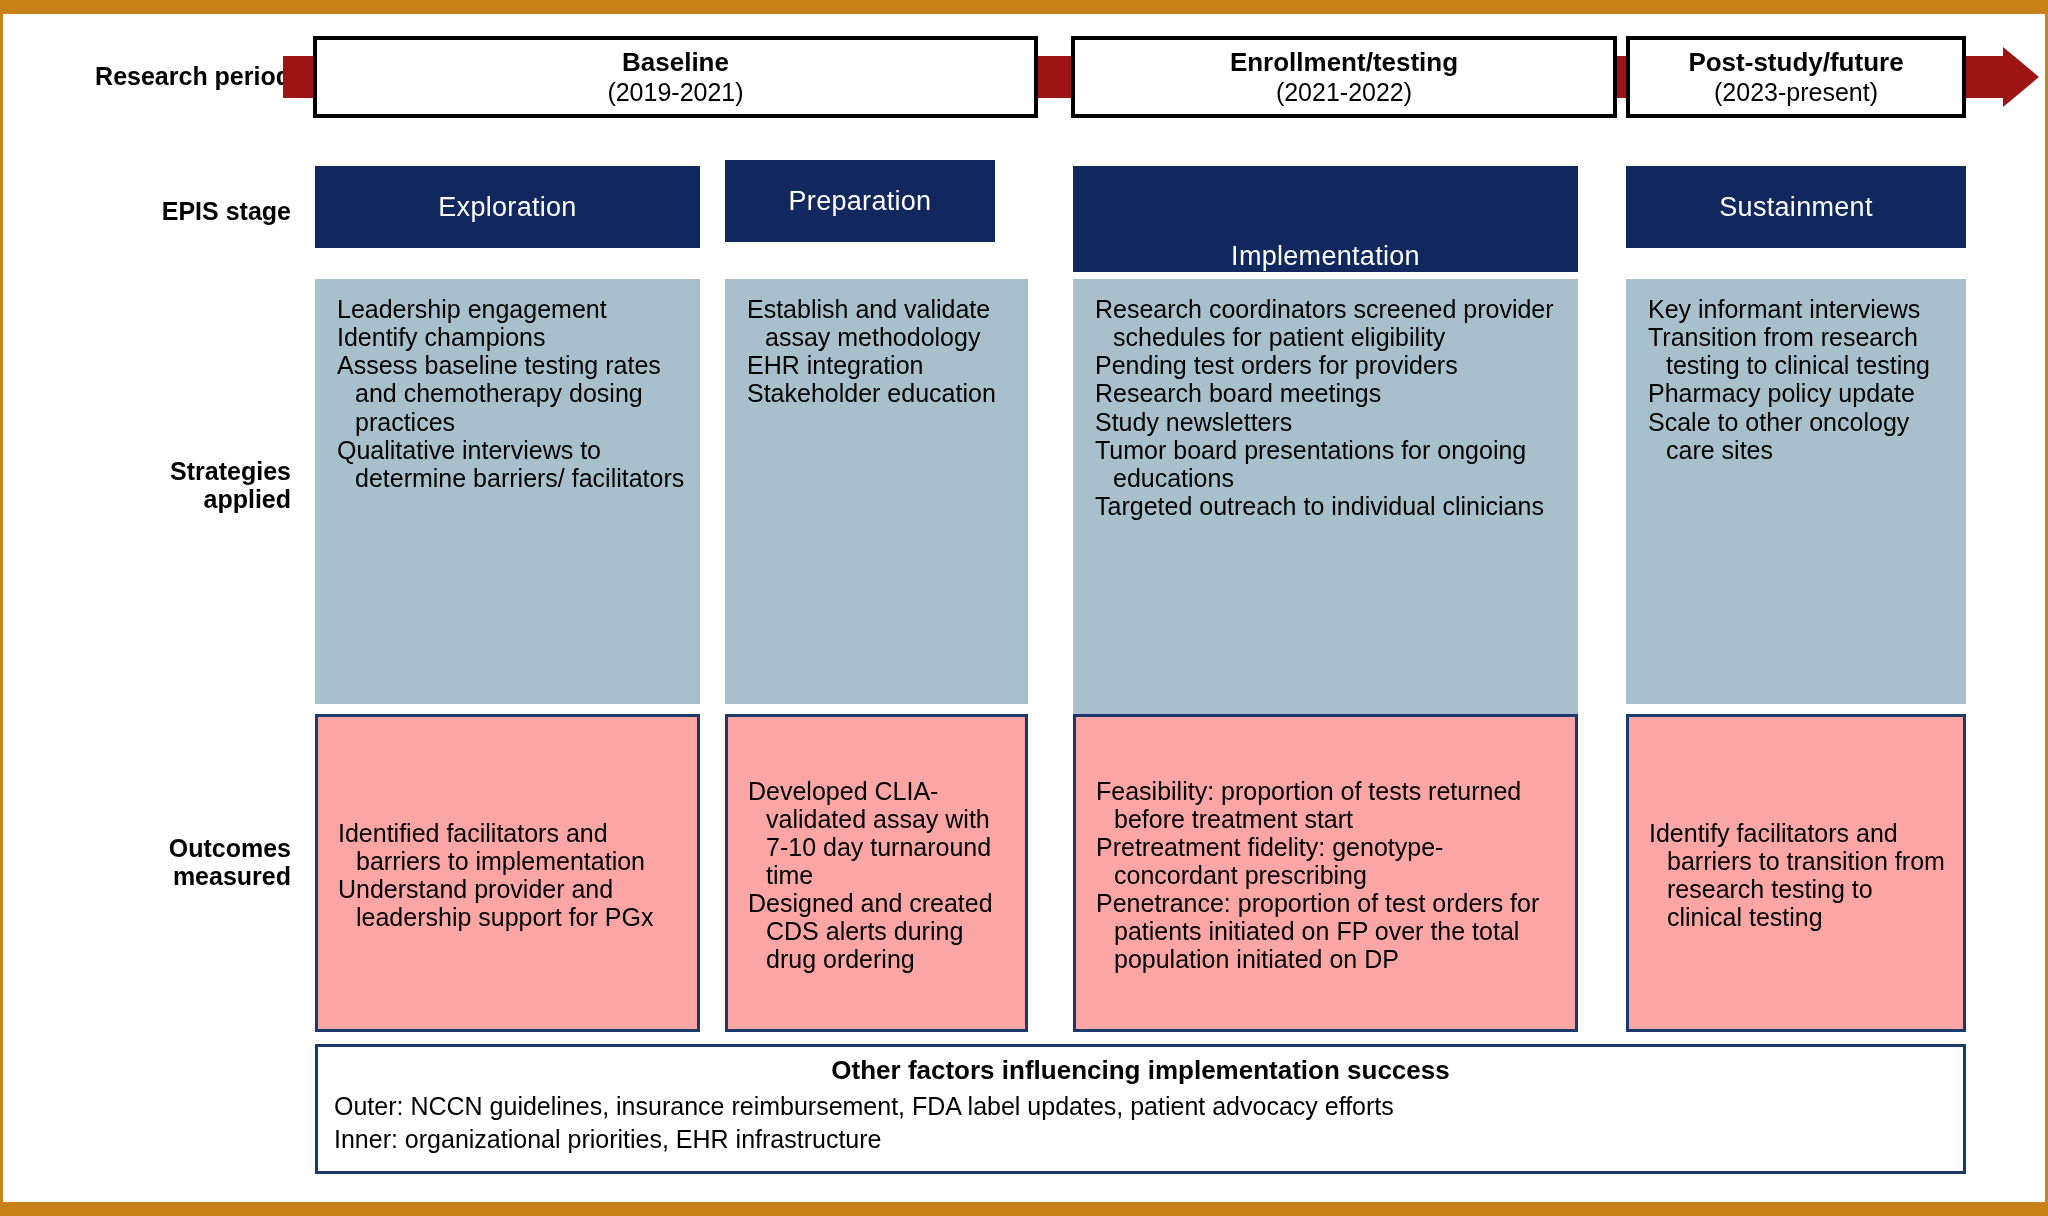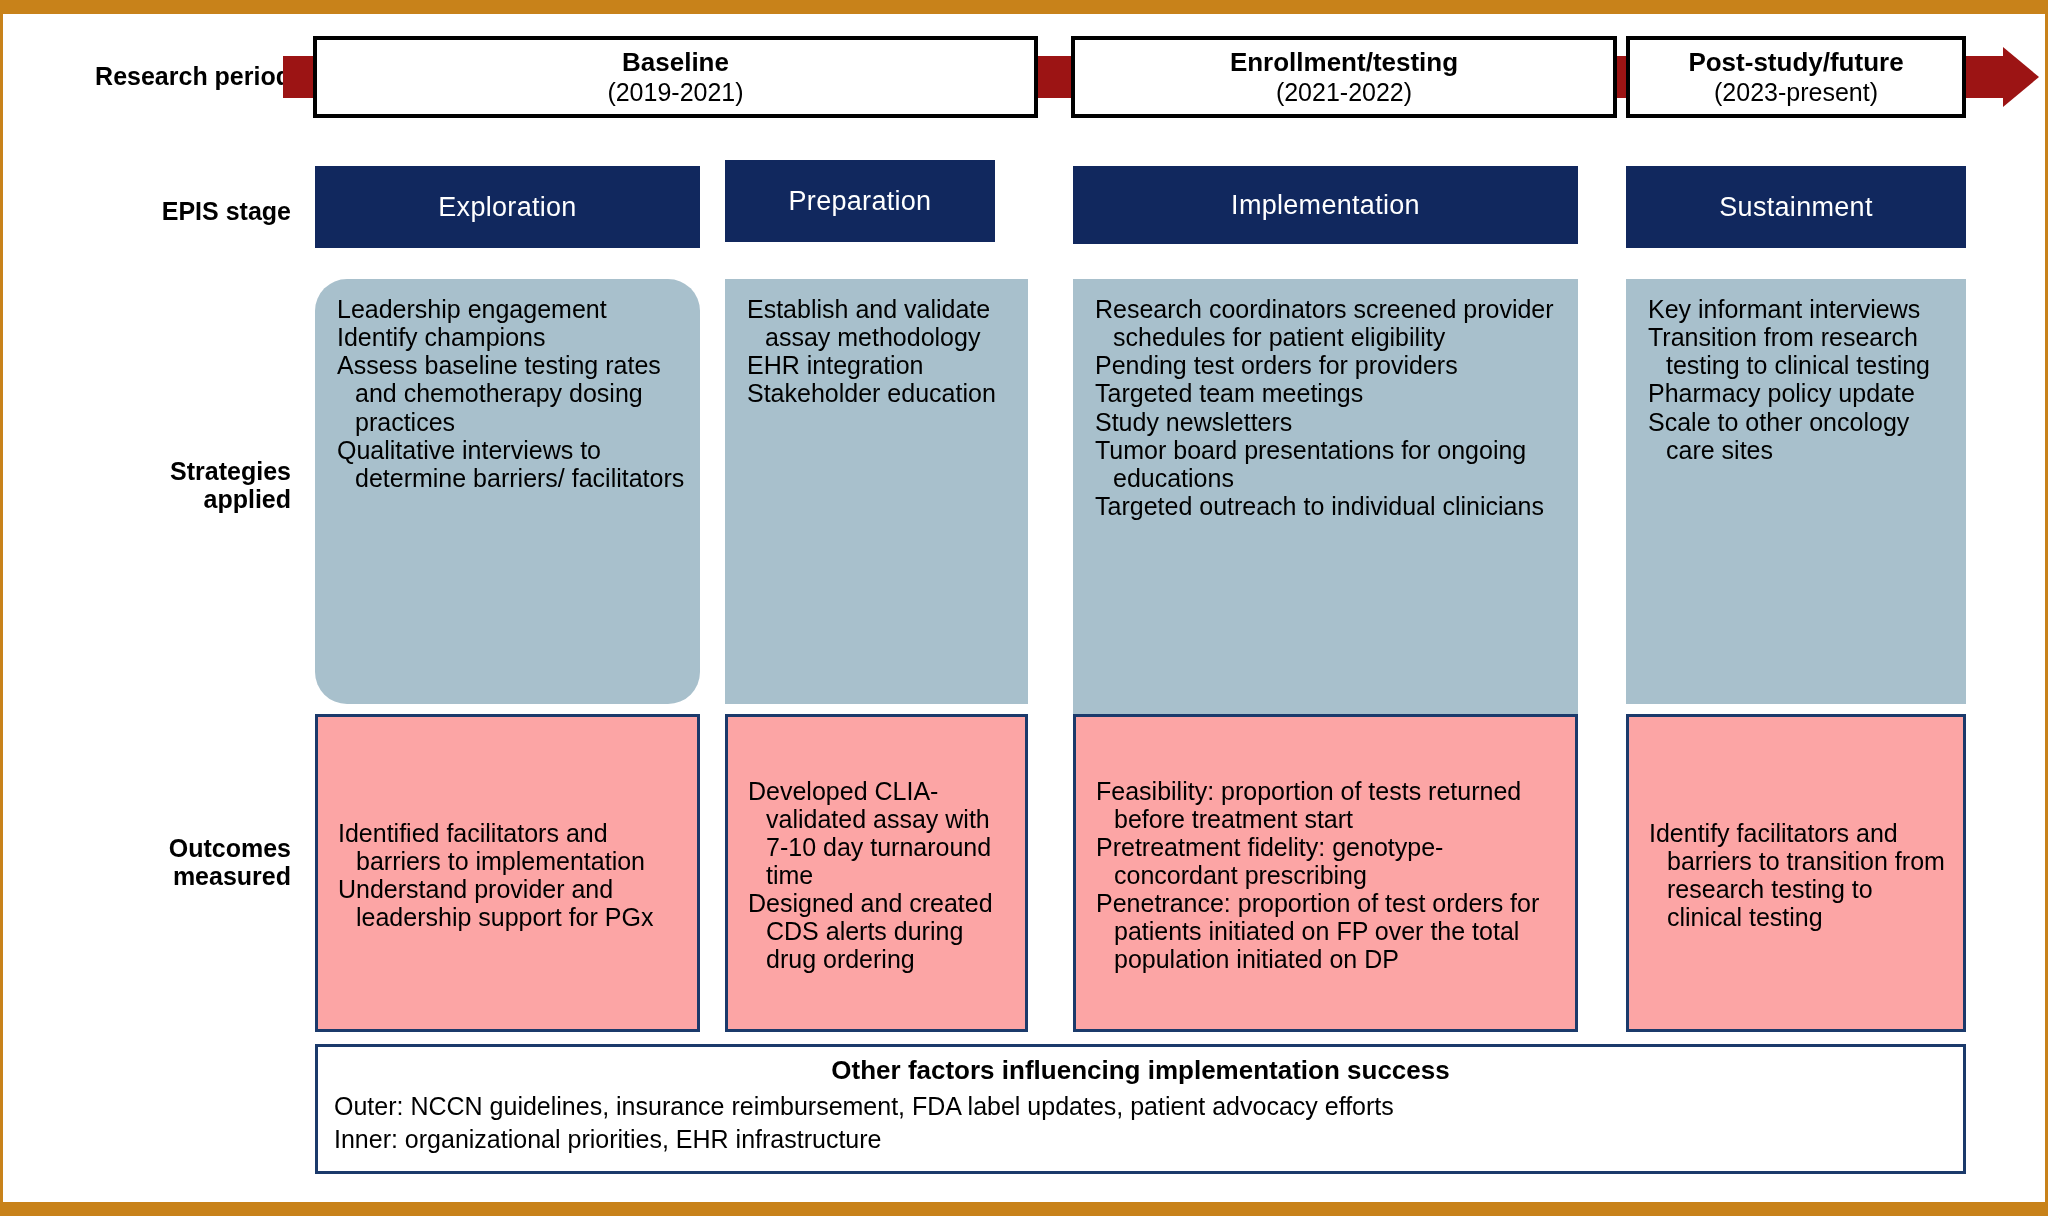--- a/index.html
+++ b/index.html
@@ -178,54 +178,54 @@
   </div>
 
   <div class="row-label" style="top:183px;">EPIS stage</div>
 
   <div class="stage-bar" style="left:312px; top:152px; width:385px; height:82px;text-align:center;">
     <span class="stage-label">Exploration</span>
   </div>
   <div class="stage-bar" style="left:722px; top:146px; width:270px; height:82px;">
     <span class="stage-label">Preparation</span>
   </div>
-  <div class="stage-bar" style="left:1070px; top:152px; width:505px; height:78px;">
+  <div class="stage-bar" style="left:1070px; top:152px; width:505px; height:106px;align-items:flex-end;">
     <span class="stage-label">Implementation</span>
   </div>
   <div class="stage-bar" style="left:1623px; top:152px; width:340px; height:82px;">
     <span class="stage-label">Sustainment</span>
   </div>
 
   <div class="row-label" style="top:443px;">
     <div>Strategies</div>
     <div>applied</div>
   </div>
 
-  <div class="strategies-box" style="left:312px; top:265px; width:385px; height:425px;border-radius:32px;">
+  <div class="strategies-box" style="left:312px; top:265px; width:385px; height:425px;">
     <ul class="item-list">
       <li class="item">Leadership engagement</li>
       <li class="item">Identify champions</li>
       <li class="item">Assess baseline testing rates and chemotherapy dosing practices</li>
       <li class="item">Qualitative interviews to determine barriers/ facilitators</li>
     </ul>
   </div>
 
   <div class="strategies-box" style="left:722px; top:265px; width:303px; height:425px;">
     <ul class="item-list">
       <li class="item">Establish and validate assay methodology</li>
       <li class="item">EHR integration</li>
       <li class="item">Stakeholder education</li>
     </ul>
   </div>
 
   <div class="strategies-box" style="left:1070px; top:265px; width:505px; height:512px;">
     <ul class="item-list">
       <li class="item">Research coordinators screened provider schedules for patient eligibility</li>
       <li class="item">Pending test orders for providers</li>
-      <li class="item">Targeted team meetings</li>
+      <li class="item">Research board meetings</li>
       <li class="item">Study newsletters</li>
       <li class="item">Tumor board presentations for ongoing educations</li>
       <li class="item">Targeted outreach to individual clinicians</li>
     </ul>
   </div>
 
   <div class="strategies-box" style="left:1623px; top:265px; width:340px; height:425px;">
     <ul class="item-list">
       <li class="item">Key informant interviews</li>
       <li class="item">Transition from research testing to clinical testing</li>

